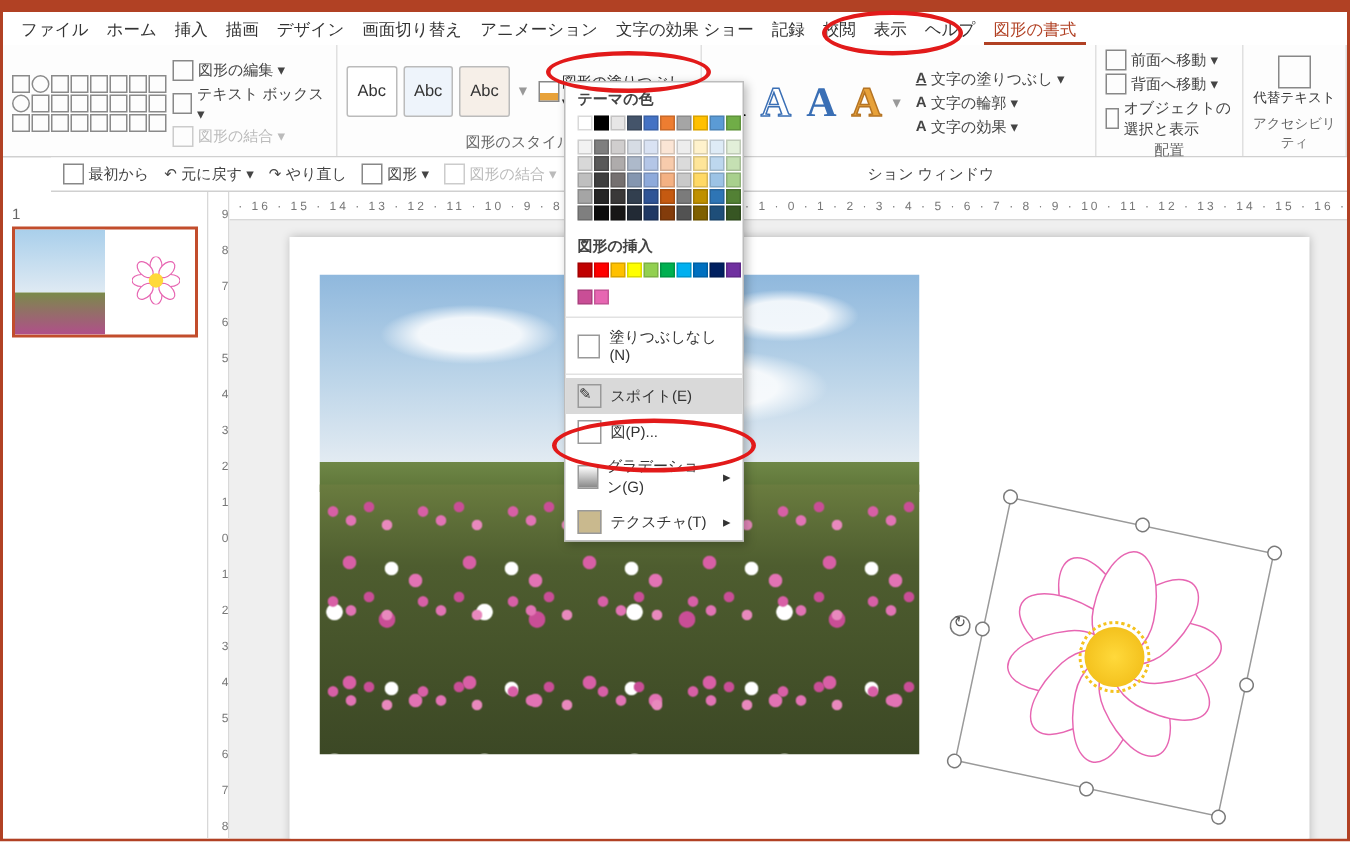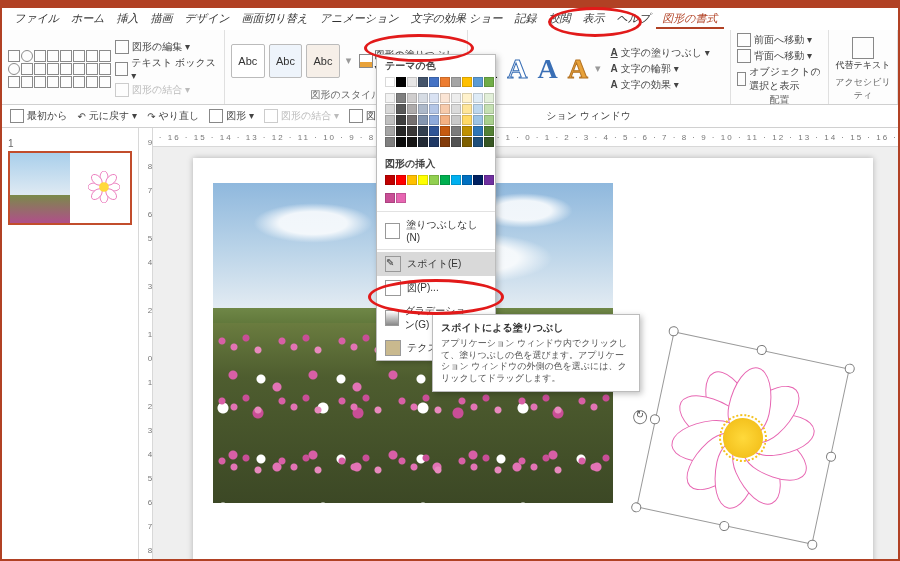--- a/index.html
+++ b/index.html
@@ -1,38 +1,38 @@
 <!DOCTYPE html>
 <html><head>
 <meta charset="utf-8">
 <style>
   html,body{margin:0;padding:0;font-family:"Meiryo UI","Segoe UI",sans-serif;font-size:11px;color:#333;background:#fff;}
   .frame{width:900px;height:561px;border:2px solid #b14124;box-sizing:border-box;position:relative;overflow:hidden;background:#fff;}
   .titlebar{height:6px;background:#b14124;}
-  .menubar{display:flex;align-items:flex-start;padding:0 6px;height:22px;background:#fff;font-style:italic;}
+  .menubar{display:flex;align-items:center;padding:0 6px;height:22px;background:#fff;}
   .menubar span{padding:3px 6px;cursor:default;}
   .menubar .active{color:#b14124;border-bottom:2px solid #b14124;padding-bottom:1px;}
   .ribbon{display:flex;height:74px;border-bottom:1px solid #d0d0d0;background:#fdfdfd;}
   .ribgroup{border-right:1px solid #e0e0e0;padding:3px 6px 0 6px;display:flex;flex-direction:column;justify-content:space-between;}
   .ribgroup .body{flex:1;display:flex;align-items:center;gap:4px;}
   .ribgroup .label{text-align:center;font-size:10px;color:#666;padding-bottom:2px;}
   .shape-gallery{display:grid;grid-template-columns:repeat(8,12px);grid-auto-rows:12px;gap:1px;}
   .shape-gallery span{border:1px solid #8a8a8a;width:10px;height:10px;display:inline-block;}
   .vstack{display:flex;flex-direction:column;gap:2px;font-size:10px;color:#444;}
   .vstack div{display:flex;align-items:center;gap:3px;}
   .tinyicon{width:12px;height:12px;border:1px solid #888;display:inline-block;}
   .abc{border:1px solid #bbb;border-radius:2px;width:34px;height:32px;display:flex;align-items:center;justify-content:center;font-size:11px;background:#fff;}
   .abc.v2{background:#eef4fb;}
   .abc.v3{background:#f6efe8;}
   .wa{font-family:"Times New Roman",serif;font-size:28px;font-weight:bold;margin:0 3px;}
   .wa1{color:#000;-webkit-text-stroke:0;}
   .wa2{color:#fff;-webkit-text-stroke:1px #3a6fb5;}
   .wa3{color:#3a6fb5;}
   .wa4{color:#e8a23a;-webkit-text-stroke:1px #b57424;}
-  .qat{height:22px;display:flex;align-items:center;gap:10px;padding:0 8px;border-bottom:1px solid #d0d0d0;background:#fff;font-size:10px;color:#444;}
+  .qat{height:22px;display:flex;align-items:center;gap:10px;padding:0 8px;border-bottom:1px solid #d0d0d0;background:#fff;font-size:10px;color:#444;margin-left:32px;}
   .qat span{display:flex;align-items:center;gap:3px;}
   .workspace{position:absolute;top:126px;left:0;right:0;bottom:0;display:flex;background:#f0f0f0;}
   .thumbcol{width:140px;background:#fff;border-right:1px solid #d8d8d8;padding:10px 6px;}
   .thumb{border:2px solid #c24d2c;width:120px;height:70px;background:#fff;position:relative;overflow:hidden;}
   .thumb .sky{position:absolute;top:0;left:0;right:50%;height:42px;background:linear-gradient(#a9cfeb,#dfeaf3);}
   .thumb .field{position:absolute;top:42px;left:0;right:50%;bottom:0;background:linear-gradient(#7a8a4a,#b04f8a);}
   .thumb .flower{position:absolute;right:10px;top:18px;width:32px;height:32px;}
   .ruler-left{width:22px;background:#fff;border-right:1px solid #d8d8d8;position:relative;font-size:8px;color:#777;}
   .ruler-left div{position:absolute;left:3px;width:16px;text-align:center;}
   .canvaswrap{flex:1;position:relative;background:#efefef;}
@@ -352,24 +352,20 @@
         <span>グラデーション(G)</span>
         <span style="margin-left:auto">▸</span>
       </div>
     <div class="item">
         <span class="miniicon" style="background:#c9b98e"></span>
         <span>テクスチャ(T)</span>
         <span style="margin-left:auto">▸</span>
       </div>
   </div>
 
-  <div class="tooltip">
-    <div class="tt-title">スポイトによる塗りつぶし</div>
-    <div class="tt-body">アプリケーション ウィンドウ内でクリックして、塗りつぶしの色を選びます。アプリケーション ウィンドウの外側の色を選ぶには、クリックしてドラッグします。</div>
-  </div>
 
   <div class="workspace">
     <div class="thumbcol">
       <div style="font-size:10px;color:#666;margin-bottom:2px">1</div>
       <div class="thumb">
         <div class="sky"></div>
           <div class="field"></div>
         <svg class="flower" viewBox="0 0 40 40">
           <g fill="#fff" stroke="#e766b2" stroke-width="1">
             <ellipse cx="20" cy="8" rx="5" ry="8"></ellipse>

